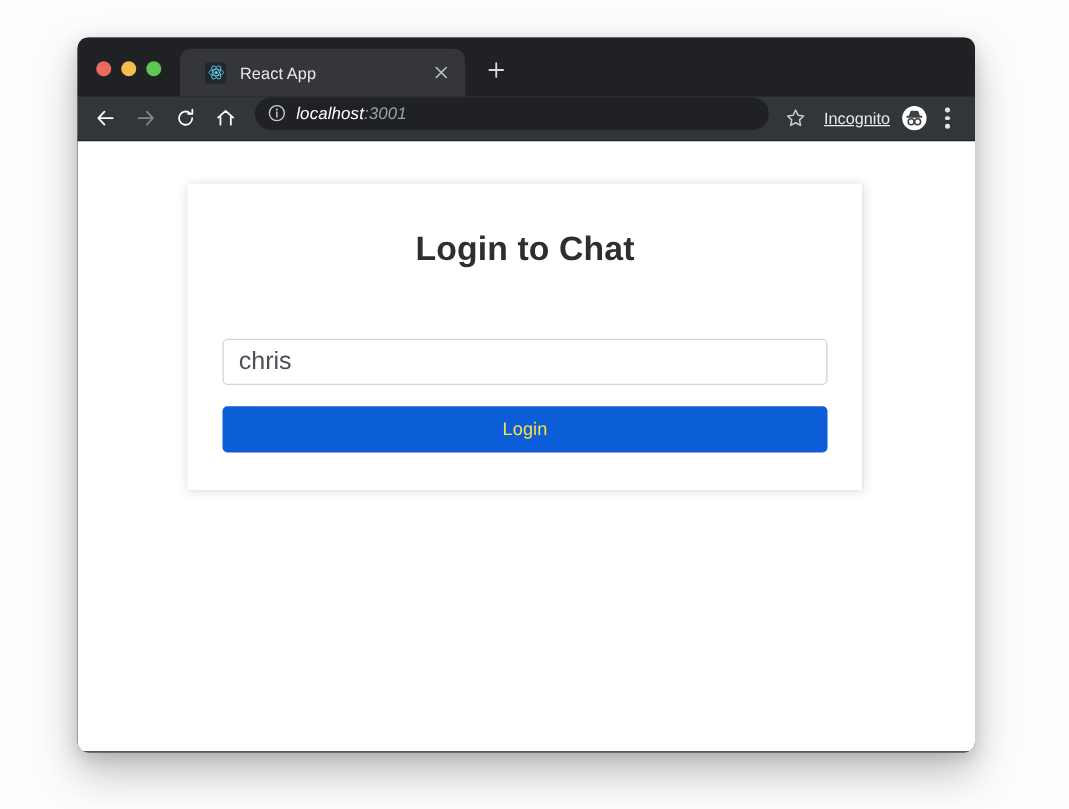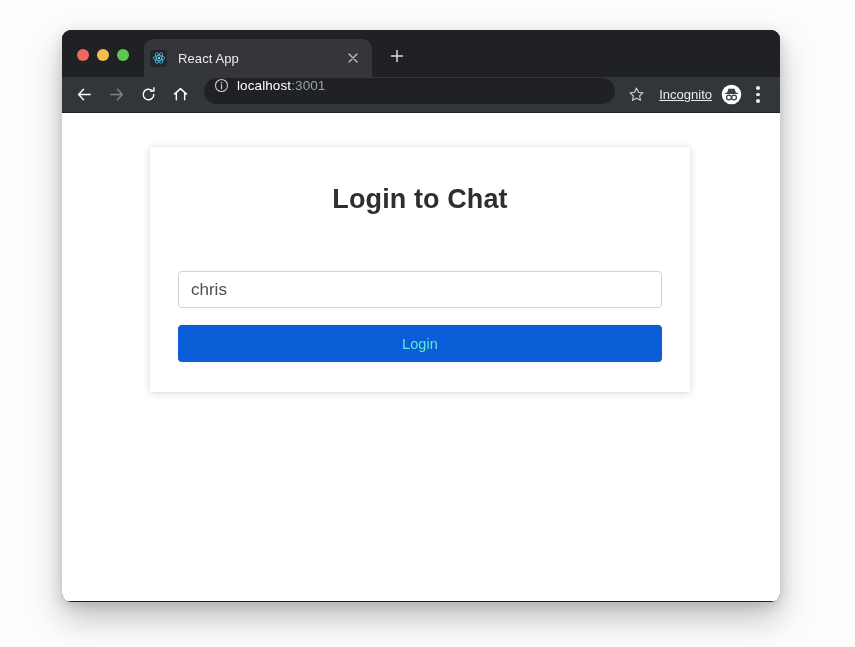--- a/index.html
+++ b/index.html
@@ -51,21 +51,21 @@
   .tl-green  { background: #61c554; }
 
   .tab {
     position: absolute;
     left: 82px; bottom: 0;
     width: 228px; height: 38px;
     background: #35363a;
     border-radius: 9px 9px 0 0;
     display: flex;
     align-items: center;
-    padding: 0 10px 0 6px;
+    padding: 0 10px 0 20px;
   }
   .tab-favicon {
     width: 17px; height: 17px;
     flex: 0 0 17px;
     background: #21272d;
     border-radius: 3px;
     display: flex; align-items: center; justify-content: center;
     margin-right: 11px;
   }
   .tab-title {
@@ -106,23 +106,24 @@
     display: flex; align-items: center; justify-content: center;
     margin-right: 4px;
   }
   .omnibox {
     flex: 1;
     height: 26px;
     margin: 0 8px 8px 6px;
     background: #202124;
     border-radius: 14px;
     display: flex;
-    align-items: flex-start;
+    align-items: center;
     padding: 0 10px 0 9px;
     min-width: 0;
+    font-style: italic;
   }
   .omni-info {
     width: 16px; height: 16px;
     flex: 0 0 16px;
     margin-right: 8px;
     display: flex; align-items: center; justify-content: center;
   }
   .omni-url {
     font-size: 13.5px;
     color: #ffffff;
@@ -185,35 +186,35 @@
     margin: 36px 0 0 0;
     line-height: 1.2;
   }
   .login-input {
     display: block;
     width: 100%;
     height: 37px;
     margin-top: 56px;
     padding: 0 12px;
     font-family: "Liberation Sans", sans-serif;
-    font-size: 17px;
+    font-size: 20px;
     color: #4a4f55;
     background: #ffffff;
     border: 1px solid #ced4da;
     border-radius: 4px;
     outline: none;
   }
   .login-input::placeholder { color: #585e66; opacity: 1; }
   .login-button {
     display: block;
     width: 100%;
     height: 37px;
     margin-top: 17px;
     background: #0b5ed7;
-    color: #5eead4;
+    color: #fde047;
     font-family: "Liberation Sans", sans-serif;
     font-size: 14.5px;
     border: none;
     border-radius: 4px;
     cursor: pointer;
     letter-spacing: .1px;
   }
 </style>
 </head>
 <body>

